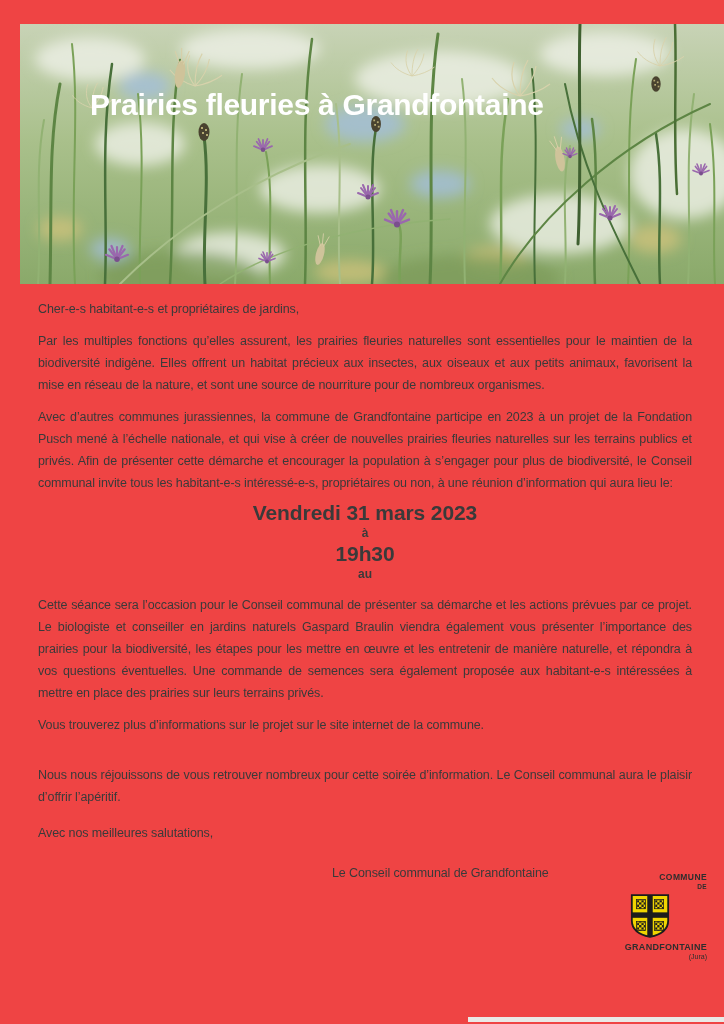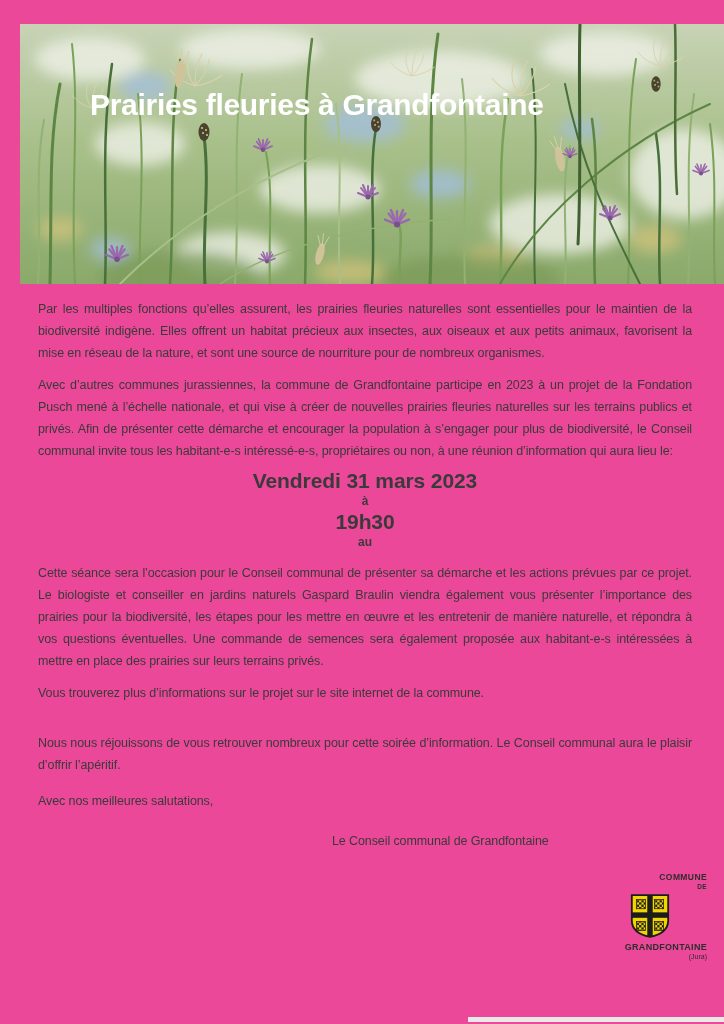--- a/index.html
+++ b/index.html
@@ -1,17 +1,17 @@
 <!DOCTYPE html>
 <html><head>
 <meta charset="utf-8">
 <style>
   html,body { margin:0; padding:0; background:#ffffff; }
   .page {
-    position:relative; width:724px; height:1024px; background:#ec4899;
+    position:relative; width:724px; height:1024px; background:#ef4444;
     font-family:"Liberation Sans", sans-serif; color:#3a3a3a; overflow:hidden;
   }
   
   .photo { position:absolute; left:20px; top:24px; width:704px; height:260px; overflow:hidden; }
   .photo svg { display:block; width:704px; height:260px; }
   .photo-title {
     position:absolute; left:70px; top:64px; color:#ffffff;
     font-size:30px; font-weight:bold; letter-spacing:-0.3px; white-space:nowrap;
   }
   .photo-subtitle {
@@ -185,20 +185,21 @@
       <use href="#pf" transform="translate(97,233) scale(1.1)"></use>
       <use href="#pf" transform="translate(247,236) scale(0.8)"></use>
       <use href="#pf" transform="translate(550,131) scale(0.7)"></use>
       <use href="#pf" transform="translate(590,192)"></use>
       <use href="#pf" transform="translate(681,148) scale(0.8)"></use>
     </svg>
     <div class="photo-title">Prairies fleuries à Grandfontaine</div>
   </div>
 
   <div class="content">
+    <p class="para left">Cher-e-s habitant-e-s et propriétaires de jardins,</p>
     <p class="para">Par les multiples fonctions qu’elles assurent, les prairies fleuries naturelles sont essentielles pour le maintien de la biodiversité indigène. Elles offrent un habitat précieux aux insectes, aux oiseaux et aux petits animaux, favorisent la mise en réseau de la nature, et sont une source de nourriture pour de nombreux organismes.</p>
     <p class="para mb6">Avec d’autres communes jurassiennes, la commune de Grandfontaine participe en 2023 à un projet de la Fondation Pusch mené à l’échelle nationale, et qui vise à créer de nouvelles prairies fleuries naturelles sur les terrains publics et privés. Afin de présenter cette démarche et encourager la population à s’engager pour plus de biodiversité, le Conseil communal invite tous les habitant-e-s intéressé-e-s, propriétaires ou non, à une réunion d’information qui aura lieu le:</p>
 
     <div class="event">
       <div class="event-big">Vendredi 31 mars 2023</div>
       <div class="event-small">à</div>
       <div class="event-big">19h30</div>
       <div class="event-small">au</div>
     </div>
 

